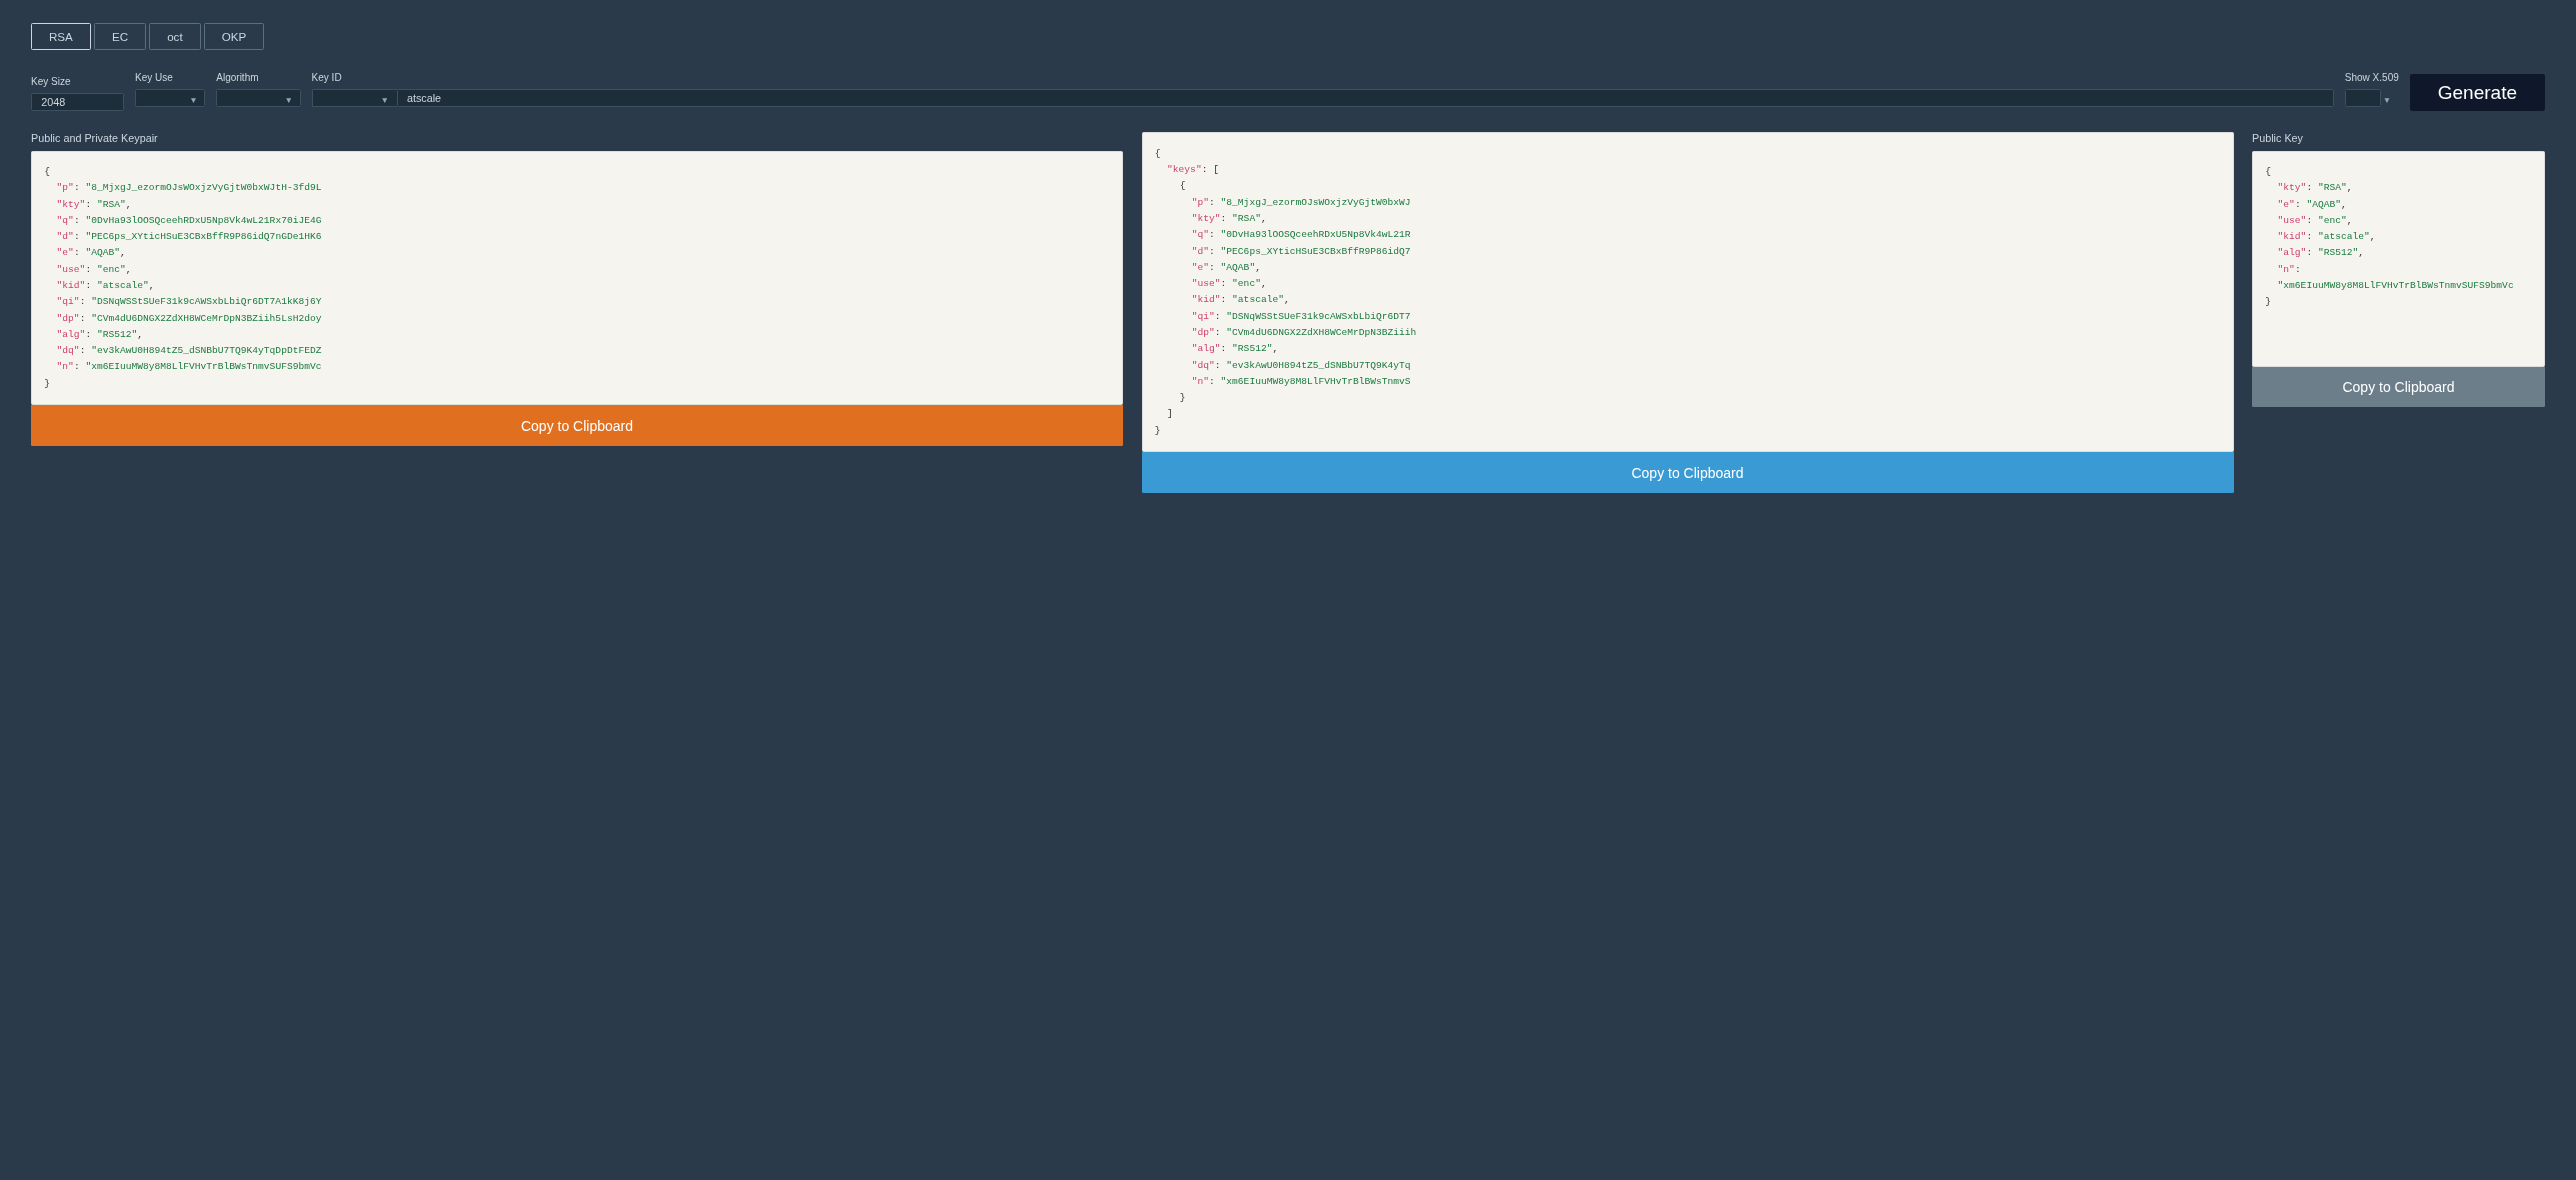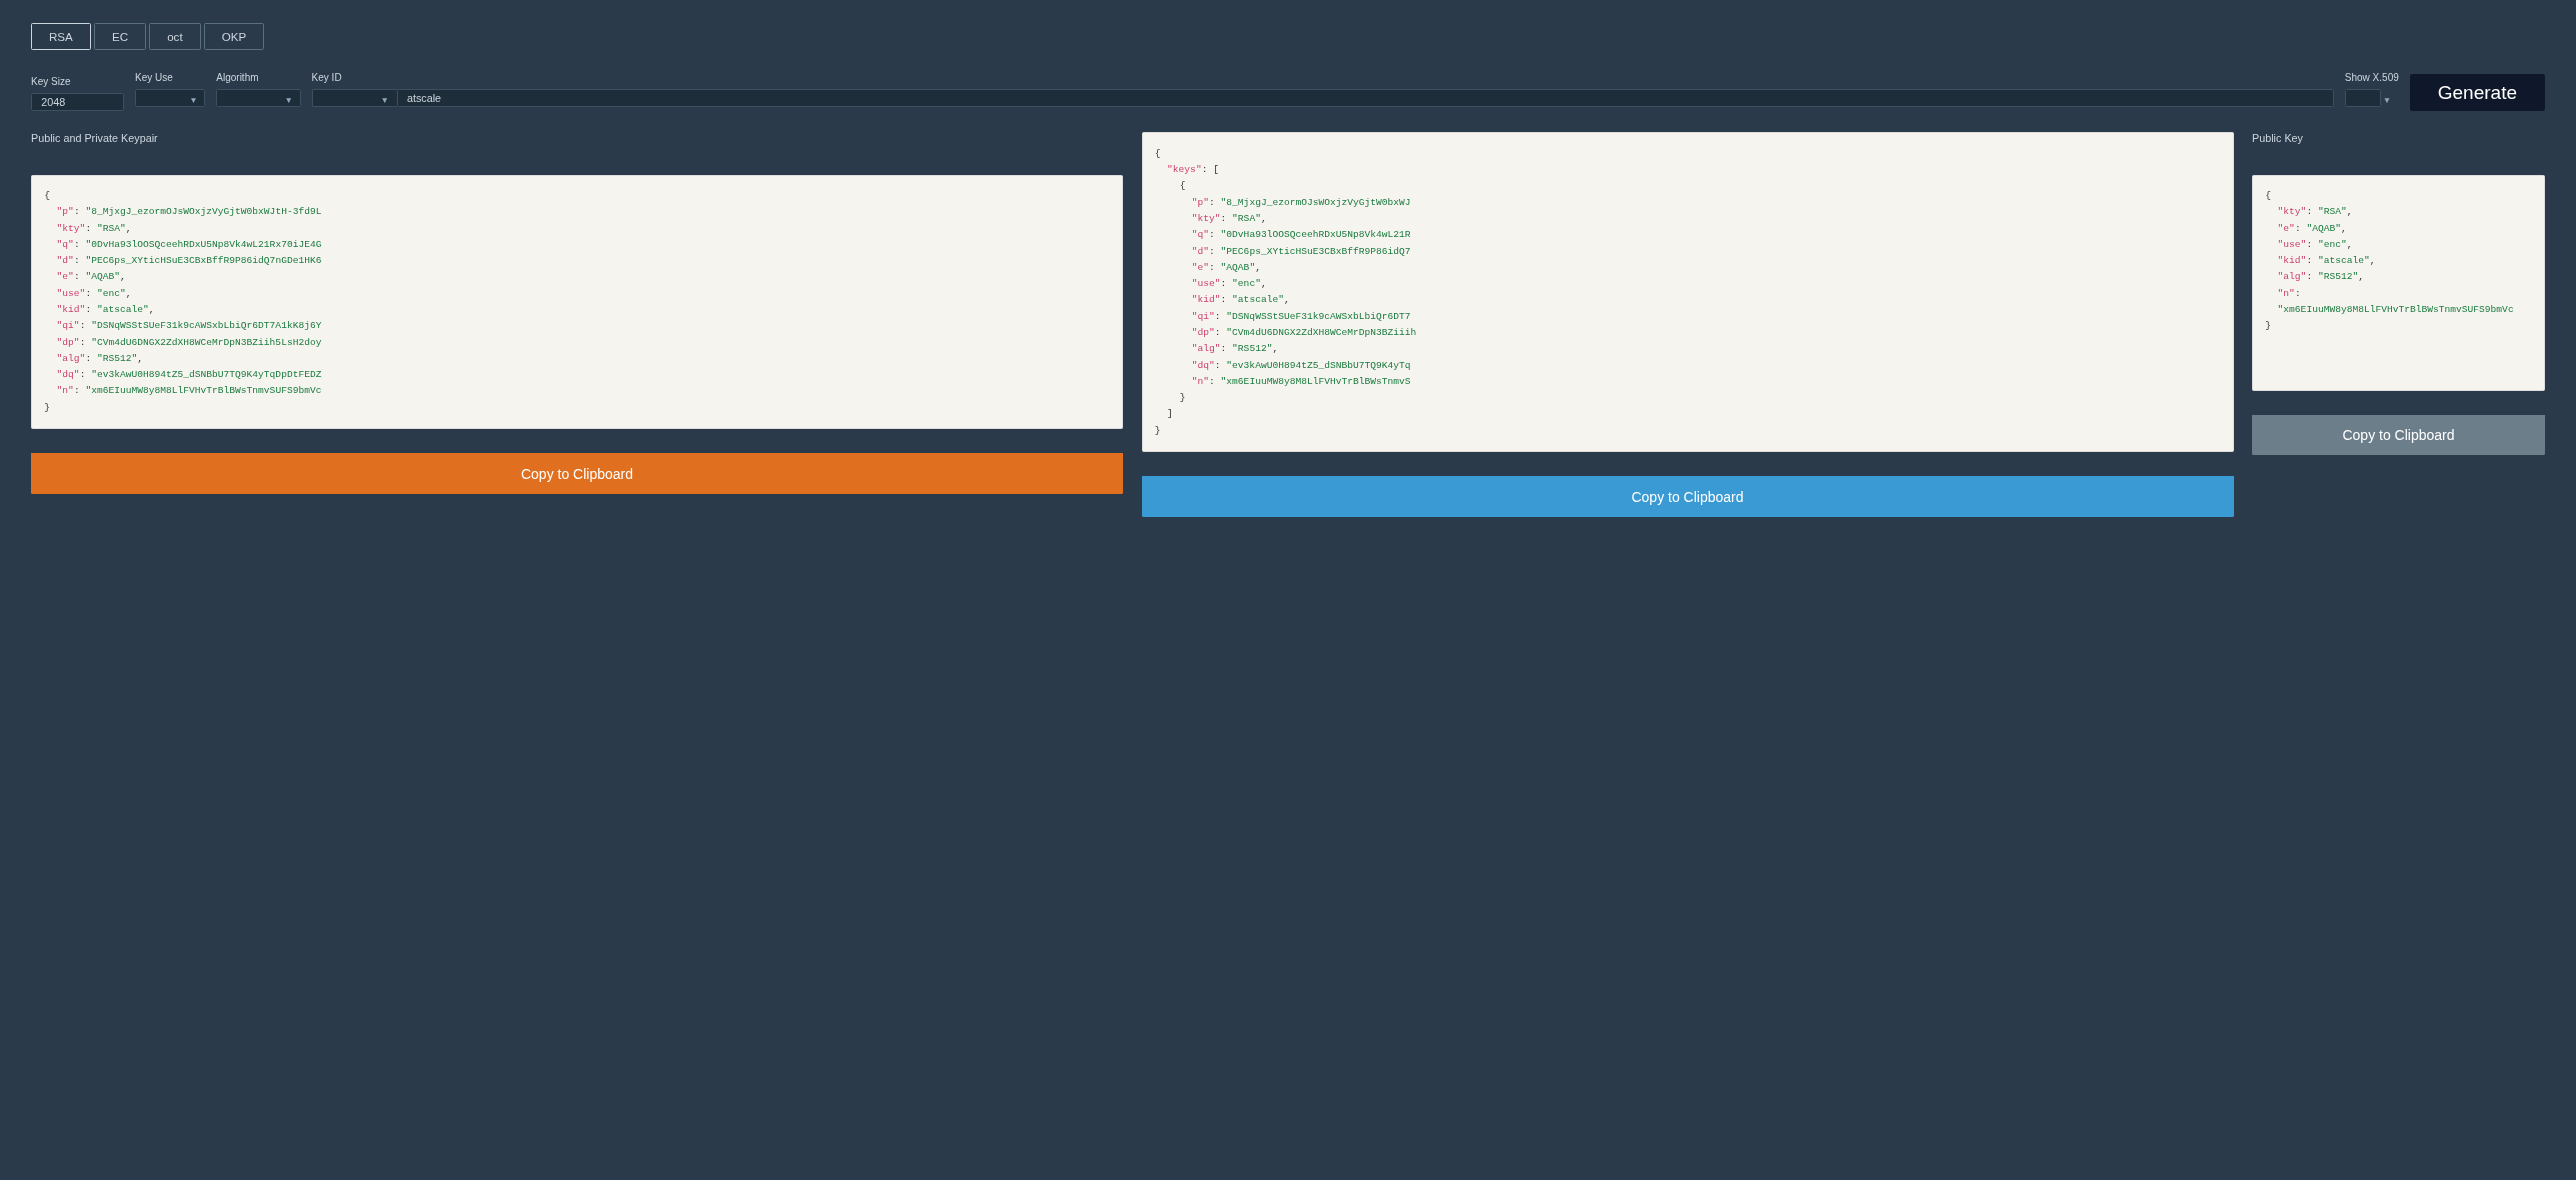--- a/index.html
+++ b/index.html
@@ -119,21 +119,20 @@
     .output-row {
       display: flex;
       gap: 18.5px;
       align-items: flex-start;
     }
     .output-panel {
       flex: 1;
       display: flex;
       flex-direction: column;
       min-width: 0;
-      gap: 24px;
     }
     .output-panel.public-key-panel {
       flex: 0 0 293px;
       max-width: 324px;
     }
     .panel-label {
       font-size: 10.8px;
       color: #cdd6df;
       margin-bottom: 6.2px;
     }

